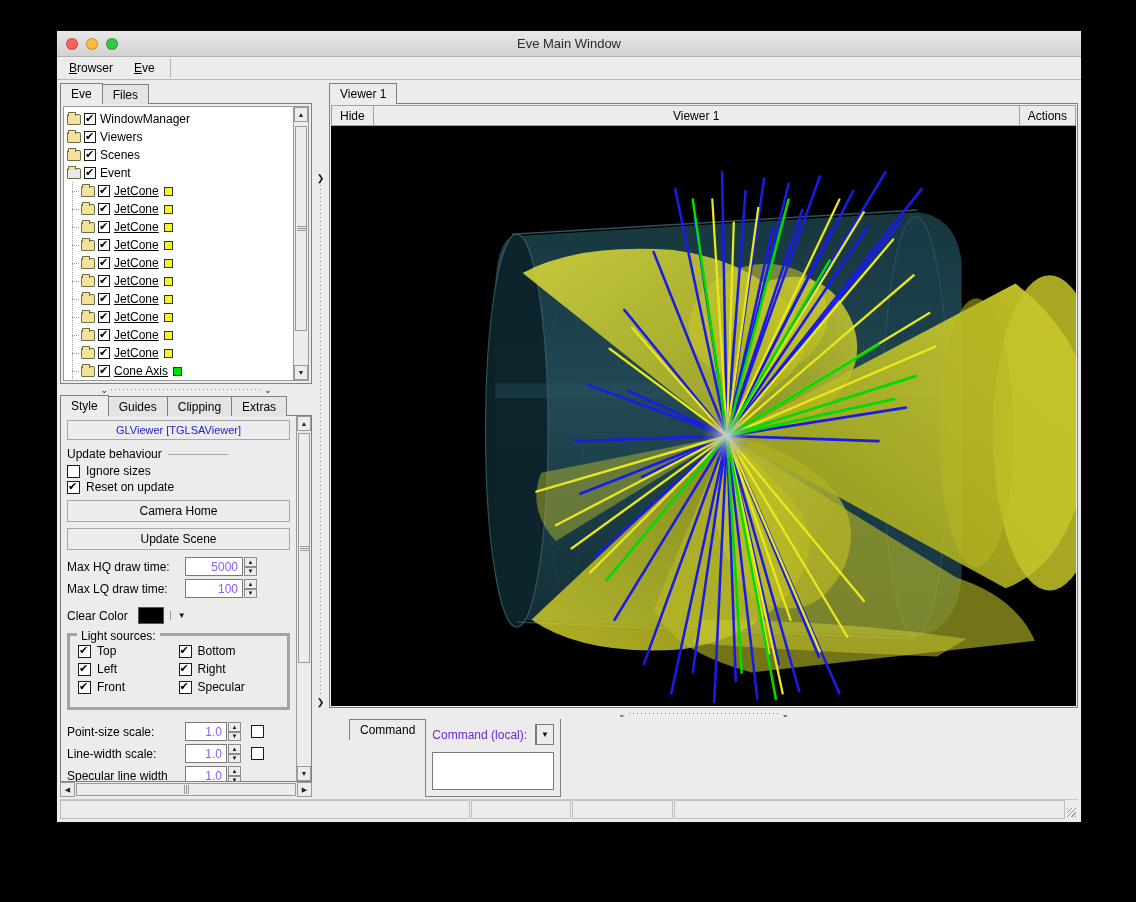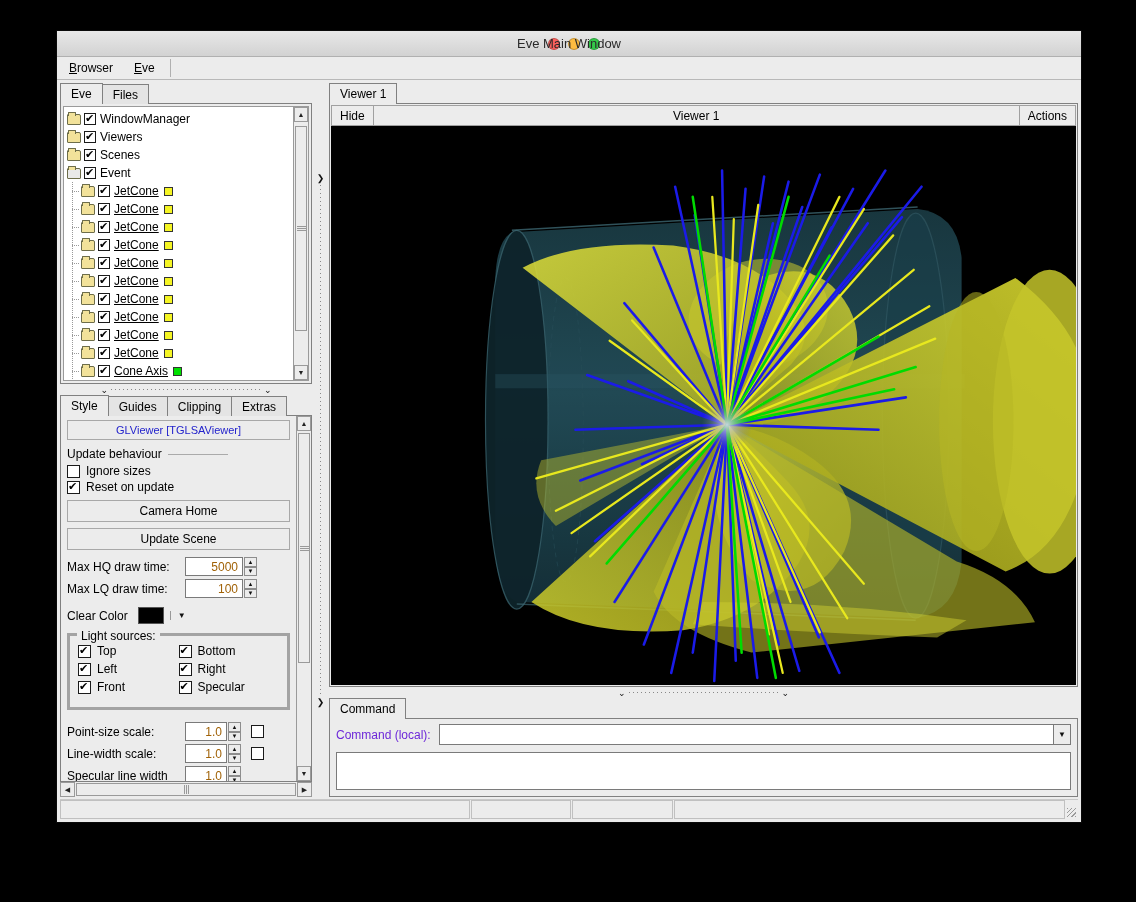--- a/index.html
+++ b/index.html
@@ -20,21 +20,21 @@
     border: 1px solid #0a0a0a;
     display: flex; flex-direction: column;
     box-shadow: 0 2px 10px rgba(0,0,0,.5);
   }
   
   .titlebar {
     height: 26px; flex: 0 0 26px;
     background: linear-gradient(#e8e8e8, #d2d2d2);
     border-bottom: 1px solid #b0b0b0;
     position: relative;
-    display: flex; align-items: center; justify-content: center;
+    display: flex; align-items: center;
   }
   .traffic { display: flex; gap: 8px; padding-left: 9px; }
   .light { width: 12px; height: 12px; border-radius: 50%; border: 1px solid rgba(0,0,0,.22); }
   .light.red { background: #fc605c; }
   .light.yellow { background: #fdbc40; }
   .light.green { background: #34c84a; }
   .win-title {
     position: absolute; left: 0; right: 0; text-align: center;
     font-size: 13px; color: #2a2a2a; line-height: 26px;
     pointer-events: none;
@@ -189,21 +189,21 @@
   .row .cb.checked::after { content:"✔"; position:absolute; left:0; top:-3px; font-size:11px; line-height:14px; }
   .wbtn {
     width: 100%; text-align: center; font-size: 12px; color: #000;
     background: #ececec; border: 1px solid #a8a8a8; padding: 3px 0; margin-top: 6px;
   }
   .fieldrow { display: flex; align-items: center; font-size: 12px; margin-top: 7px; }
   .fieldrow .lbl { width: 118px; flex: 0 0 118px; }
   .numbox {
     width: 58px; height: 19px; background: #fff; border: 1px solid #7a7a7a;
     display: flex; align-items: center; justify-content: flex-end;
-    padding-right: 4px; font-size: 12px; color: #a16207;
+    padding-right: 4px; font-size: 12px; color: #8b5cf6;
   }
   .spin { width: 13px; height: 19px; display: flex; flex-direction: column; margin-left: 1px; }
   .spin div {
     flex: 1; background: #ececec; border: 1px solid #8d8d8d;
     display: flex; align-items: center; justify-content: center; font-size: 6px; line-height: 1; color:#111;
   }
   .colorbox { width: 26px; height: 17px; background: #000; border: 1px solid #555; margin-left: 10px; }
   .cdrop { margin-left: 6px; border-left: 1px solid #999; padding-left: 7px; font-size: 8px; color:#111; }
   .fieldset {
     border: 3px solid #a3a3a3; margin-top: 9px; padding: 4px 8px 12px 8px; position: relative;
@@ -237,21 +237,21 @@
   }
   .tb-btn {
     border: 1px solid #a0a0a0; background: #ececec; padding: 0 8px;
     display: flex; align-items: center; color: #000;
   }
   .tb-mid { flex: 1; border: 1px solid #a0a0a0; border-left: none; border-right: none;
     display: flex; align-items: center; justify-content: center; color: #000; background:#ececec;}
   .gl-canvas { flex: 1; background: #000; min-height: 0; position: relative; overflow: hidden; }
 
   
-  .cmd-dock { flex: 0 0 auto; display: flex; flex-direction: column; }
+  .cmd-dock { flex: 0 0 auto; display: flex; flex-direction: row; margin-left: 20px; }
   .cmd-box {
     border: 1px solid #808080; border-top: none; background: #ececec;
     padding: 5px 6px 6px 6px;
   }
   .cmd-row { display: flex; align-items: center; gap: 8px; }
   .cmd-label { font-size: 12px; color: #6d28d9; }
   .combo { flex: 1; height: 21px; display: flex; background: #fff; border: 1px solid #7a7a7a; }
   .combo .ctext { flex: 1; }
   .combo .carrow {
     width: 17px; flex: 0 0 17px; background: #ececec; border-left: 1px solid #7a7a7a;

